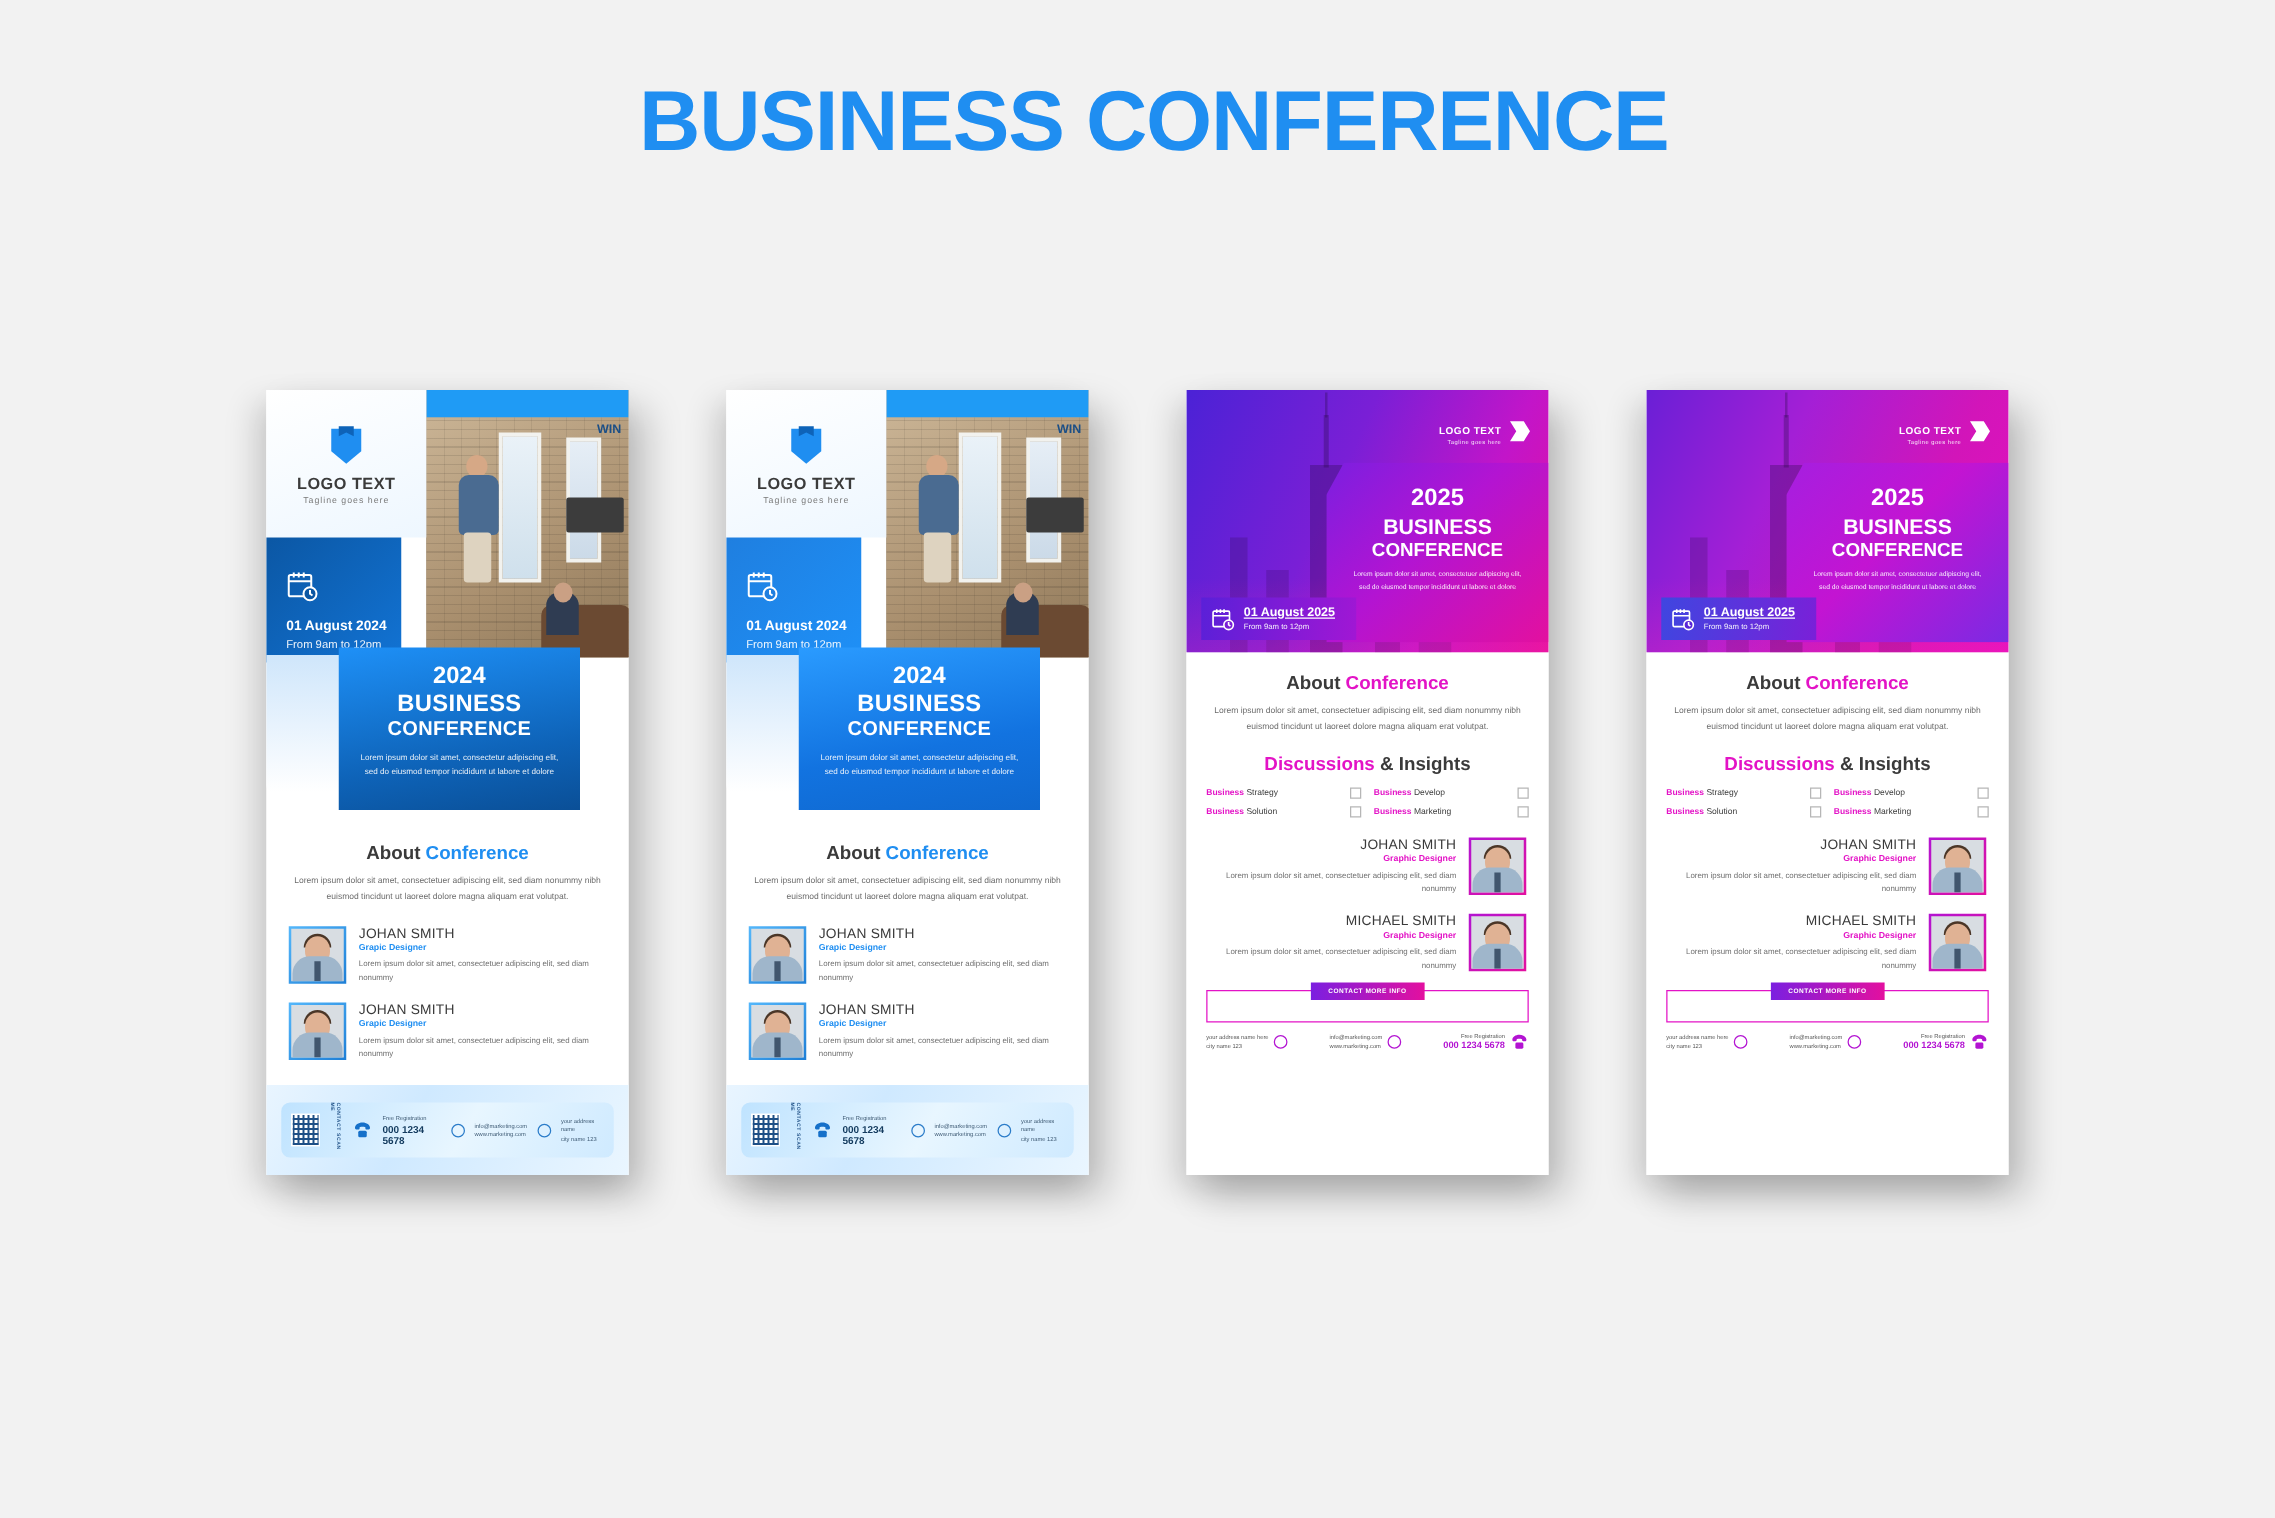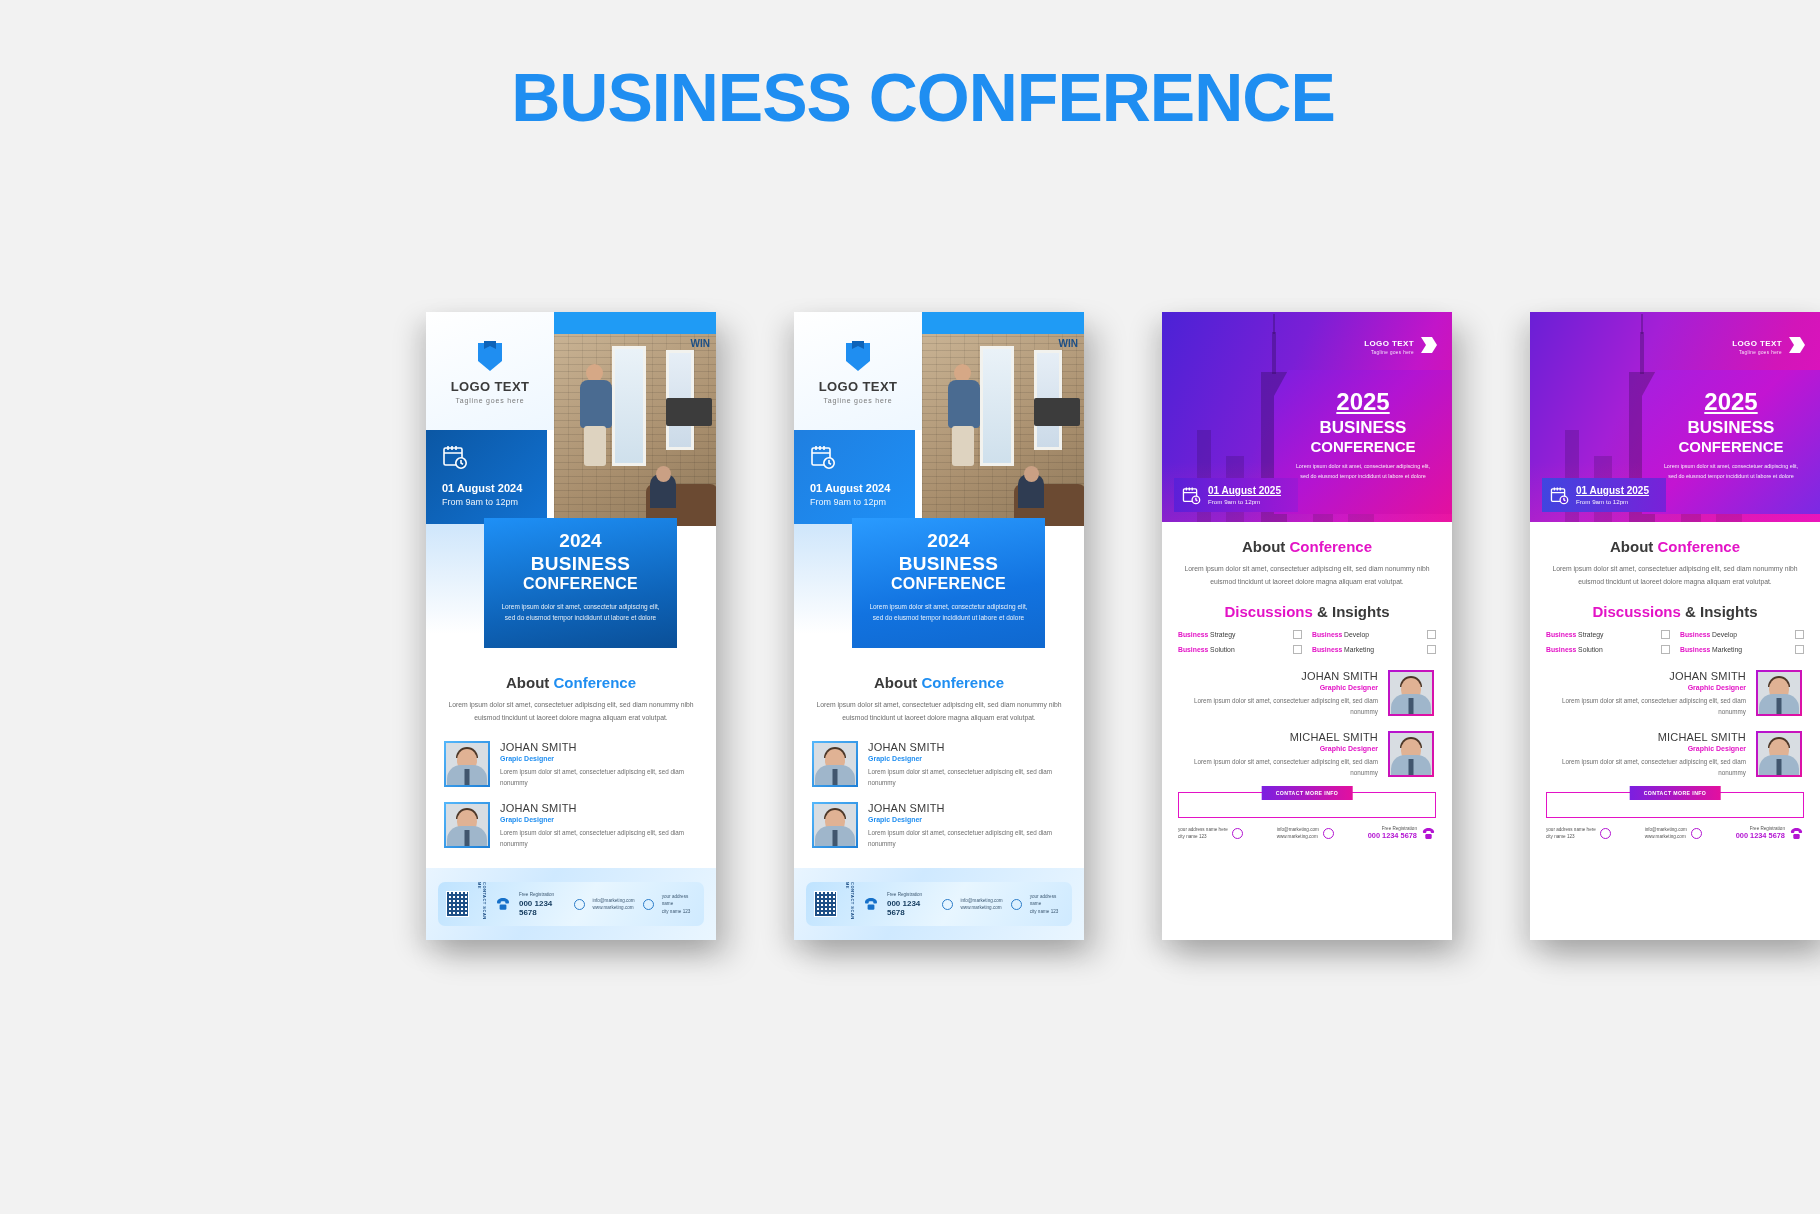--- a/index.html
+++ b/index.html
@@ -16,21 +16,21 @@
     font-size:68px; font-weight:bold; letter-spacing:-1px;
     color:#1f8ef1; line-height:1.05;
   }
   .page-head h2 {
     font-size:52px; font-weight:normal; letter-spacing:0px;
     color:#4a4a4a; margin-top:12px;
   }
   
   .flyers {
     position:absolute; top:312px; left:0; width:1820px; height:640px;
-    display:flex; justify-content:flex-end; gap:78px;
+    display:flex; justify-content:center; gap:78px;
   }
   .flyer {
     width:290px; height:628px;
     background:#fff;
     position:relative; overflow:hidden;
     box-shadow:14px 16px 28px rgba(0,0,0,.22), -10px 10px 24px rgba(0,0,0,.14);
     flex:0 0 290px;
   }
   
   .b-top { height:200px; position:relative; }
@@ -39,23 +39,23 @@
     background:linear-gradient(160deg,#ffffff 0%, #eef7ff 100%);
     display:flex; flex-direction:column; align-items:center; justify-content:center;
   }
   .logo-mark {
     width:32px; height:34px; position:relative;
   }
   .logo-mark svg { display:block; }
   .logo-text { font-size:13px; font-weight:bold; color:#3b3b3b; letter-spacing:.4px; margin-top:6px;}
   .logo-tag { font-size:7px; color:#7a7a7a; letter-spacing:.8px; margin-top:3px;}
   .b-date-panel {
-    position:absolute; left:0; top:118px; width:121px; height:100px;
+    position:absolute; left:0; top:118px; width:108px; height:100px;
     background:linear-gradient(135deg,#0b57a4 0%, #1273d4 100%);
-    padding:14px 0 0 16px; color:#fff;
+    padding:26px 0 0 16px; color:#fff;
   }
   .cal-icon { width:26px; height:26px; }
   .b-date { font-size:11px; font-weight:bold; margin-top:8px;}
   .b-time { font-size:9px; margin-top:3px; opacity:.92;}
   .b-photo {
     position:absolute; right:0; top:0; width:162px; height:214px;
     overflow:hidden; background:#b9a78f;
   }
   .b-photo .sky { position:absolute; left:0; top:0; width:100%; height:22px; background:#1f9bf5;}
   .b-photo .brick {
@@ -152,21 +152,21 @@
     display:flex; align-items:center; gap:6px;
   }
   .p-logo-txt .t1 { font-size:8px; font-weight:bold; letter-spacing:.4px;}
   .p-logo-txt .t2 { font-size:4.6px; letter-spacing:.4px; opacity:.9; margin-top:2px;}
   .p-hero {
     position:absolute; right:0; top:58px; width:178px; height:144px;
     background:linear-gradient(135deg,#7b1fe0 0%, #b314d2 45%, #e3109f 100%);
     color:#fff; text-align:center; padding:18px 18px 0;
     clip-path:polygon(8% 0, 100% 0, 100% 100%, 0 100%, 0 18%);
   }
-  .p-hero-year { font-size:24px; font-weight:bold;text-decoration:underline; }
+  .p-hero-year { font-size:19px; font-weight:bold; }
   .p-hero-l1 { font-size:17px; font-weight:bold; margin-top:2px;}
   .p-hero-l2 { font-size:15px; font-weight:bold; }
   .p-hero-p { font-size:5.4px; line-height:1.8; margin-top:7px; opacity:.92;}
   .p-date {
     position:absolute; left:12px; top:166px; width:124px; height:34px;
     background:linear-gradient(100deg,#5a20d8 0%, #a117d4 100%);
     color:#fff; display:flex; align-items:center; gap:7px; padding:0 8px;
   }
   .p-date .cal-icon { width:19px; height:19px; flex:0 0 19px;}
   .p-date .d1 { font-size:10px; font-weight:bold;text-decoration:underline;}

